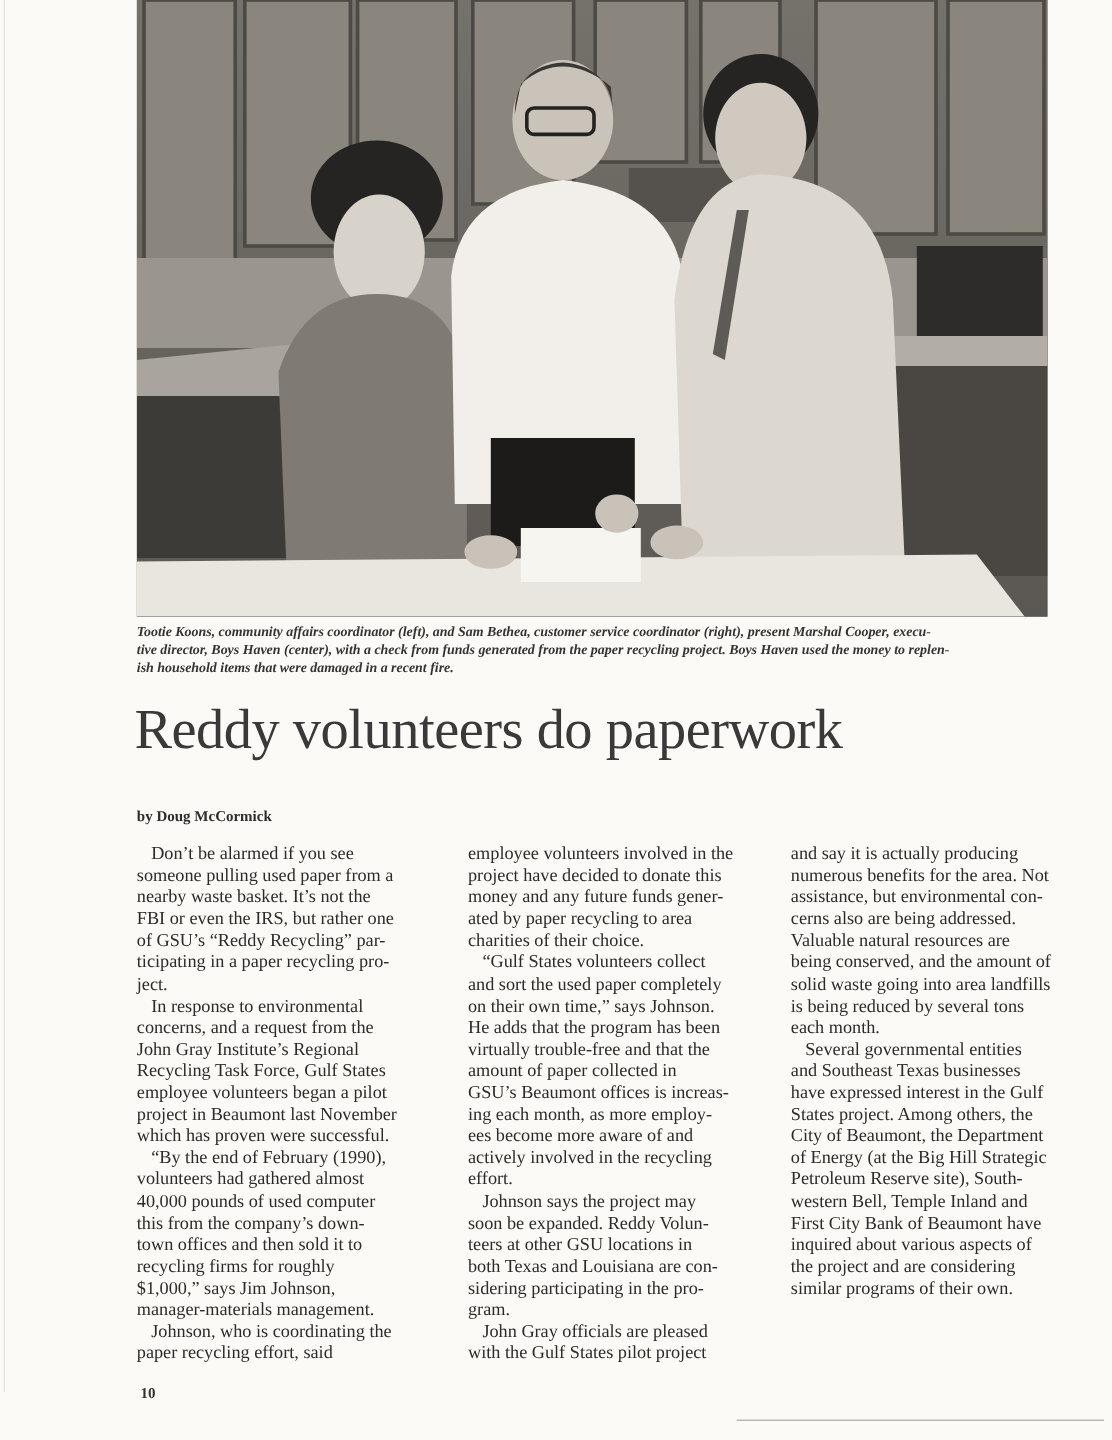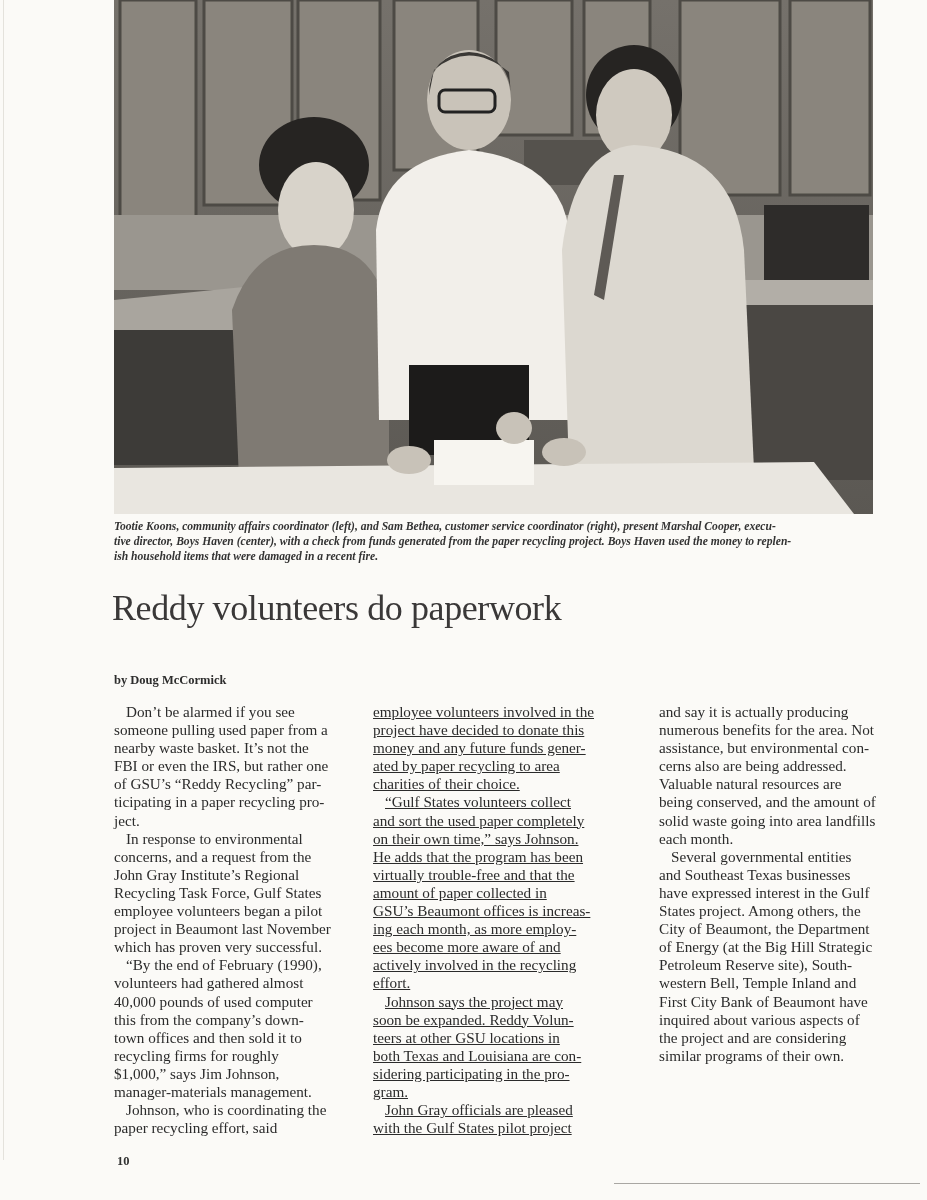--- a/index.html
+++ b/index.html
@@ -16,35 +16,35 @@
     }
     .photo svg { display: block; width: 100%; height: 100%; }
     .caption {
       position: absolute; left: 114px; top: 519px; width: 770px;
       font-style: italic; font-size: 11.6px; line-height: 15px; color: #333;
       text-align: justify;
     }
     .caption span { display: block; white-space: nowrap; font-weight: bold; }
     .headline {
       position: absolute; left: 112px; top: 578px;
-      font-size: 36px; line-height: 60px; color: #3a3838; letter-spacing: -0.4px;
+      font-size: 47px; line-height: 60px; color: #3a3838; letter-spacing: -0.4px;
       white-space: nowrap;
     }
     .byline {
       position: absolute; left: 114px; top: 673px;
       font-size: 12.5px; font-weight: bold; color: #2d2d2d;
     }
     .col {
       position: absolute; top: 703px; width: 250px;
       font-size: 15.2px; line-height: 18.1px; color: #2b2b2b;
     }
     .col span { display: block; white-space: nowrap; }
     .col span.indent { padding-left: 12px; }
     .col1 { left: 114px; }
-    .col2 { left: 373px; text-decoration: underline; }
+    .col2 { left: 390px; }
     .col3 { left: 627px; margin-left: 32px; }
     .pagenum {
       position: absolute; left: 117px; top: 1154px; font-size: 12.5px; font-weight: bold; color: #333; text-align: right;
     }
     .rule { position: absolute; left: 614px; top: 1183px; width: 306px; height: 1px; background: #a9a7a3; }
   </style>
 </head>
 <body>
 
 <div class="edge-line"></div>
@@ -123,21 +123,21 @@
     <span>FBI or even the IRS, but rather one</span>
     <span>of GSU’s “Reddy Recycling” par-</span>
     <span>ticipating in a paper recycling pro-</span>
     <span>ject.</span>
     <span class="indent">In response to environmental</span>
     <span>concerns, and a request from the</span>
     <span>John Gray Institute’s Regional</span>
     <span>Recycling Task Force, Gulf States</span>
     <span>employee volunteers began a pilot</span>
     <span>project in Beaumont last November</span>
-    <span>which has proven very successful.</span>
+    <span>which has proven were successful.</span>
     <span class="indent">“By the end of February (1990),</span>
     <span>volunteers had gathered almost</span>
     <span>40,000 pounds of used computer</span>
     <span>this from the company’s down-</span>
     <span>town offices and then sold it to</span>
     <span>recycling firms for roughly</span>
     <span>$1,000,” says Jim Johnson,</span>
     <span>manager-materials management.</span>
     <span class="indent">Johnson, who is coordinating the</span>
     <span>paper recycling effort, said</span>
@@ -169,20 +169,21 @@
     <span>with the Gulf States pilot project</span>
   </div>
 <div class="col col3">
     <span>and say it is actually producing</span>
     <span>numerous benefits for the area. Not</span>
     <span>assistance, but environmental con-</span>
     <span>cerns also are being addressed.</span>
     <span>Valuable natural resources are</span>
     <span>being conserved, and the amount of</span>
     <span>solid waste going into area landfills</span>
+    <span>is being reduced by several tons</span>
     <span>each month.</span>
     <span class="indent">Several governmental entities</span>
     <span>and Southeast Texas businesses</span>
     <span>have expressed interest in the Gulf</span>
     <span>States project. Among others, the</span>
     <span>City of Beaumont, the Department</span>
     <span>of Energy (at the Big Hill Strategic</span>
     <span>Petroleum Reserve site), South-</span>
     <span>western Bell, Temple Inland and</span>
     <span>First City Bank of Beaumont have</span>

